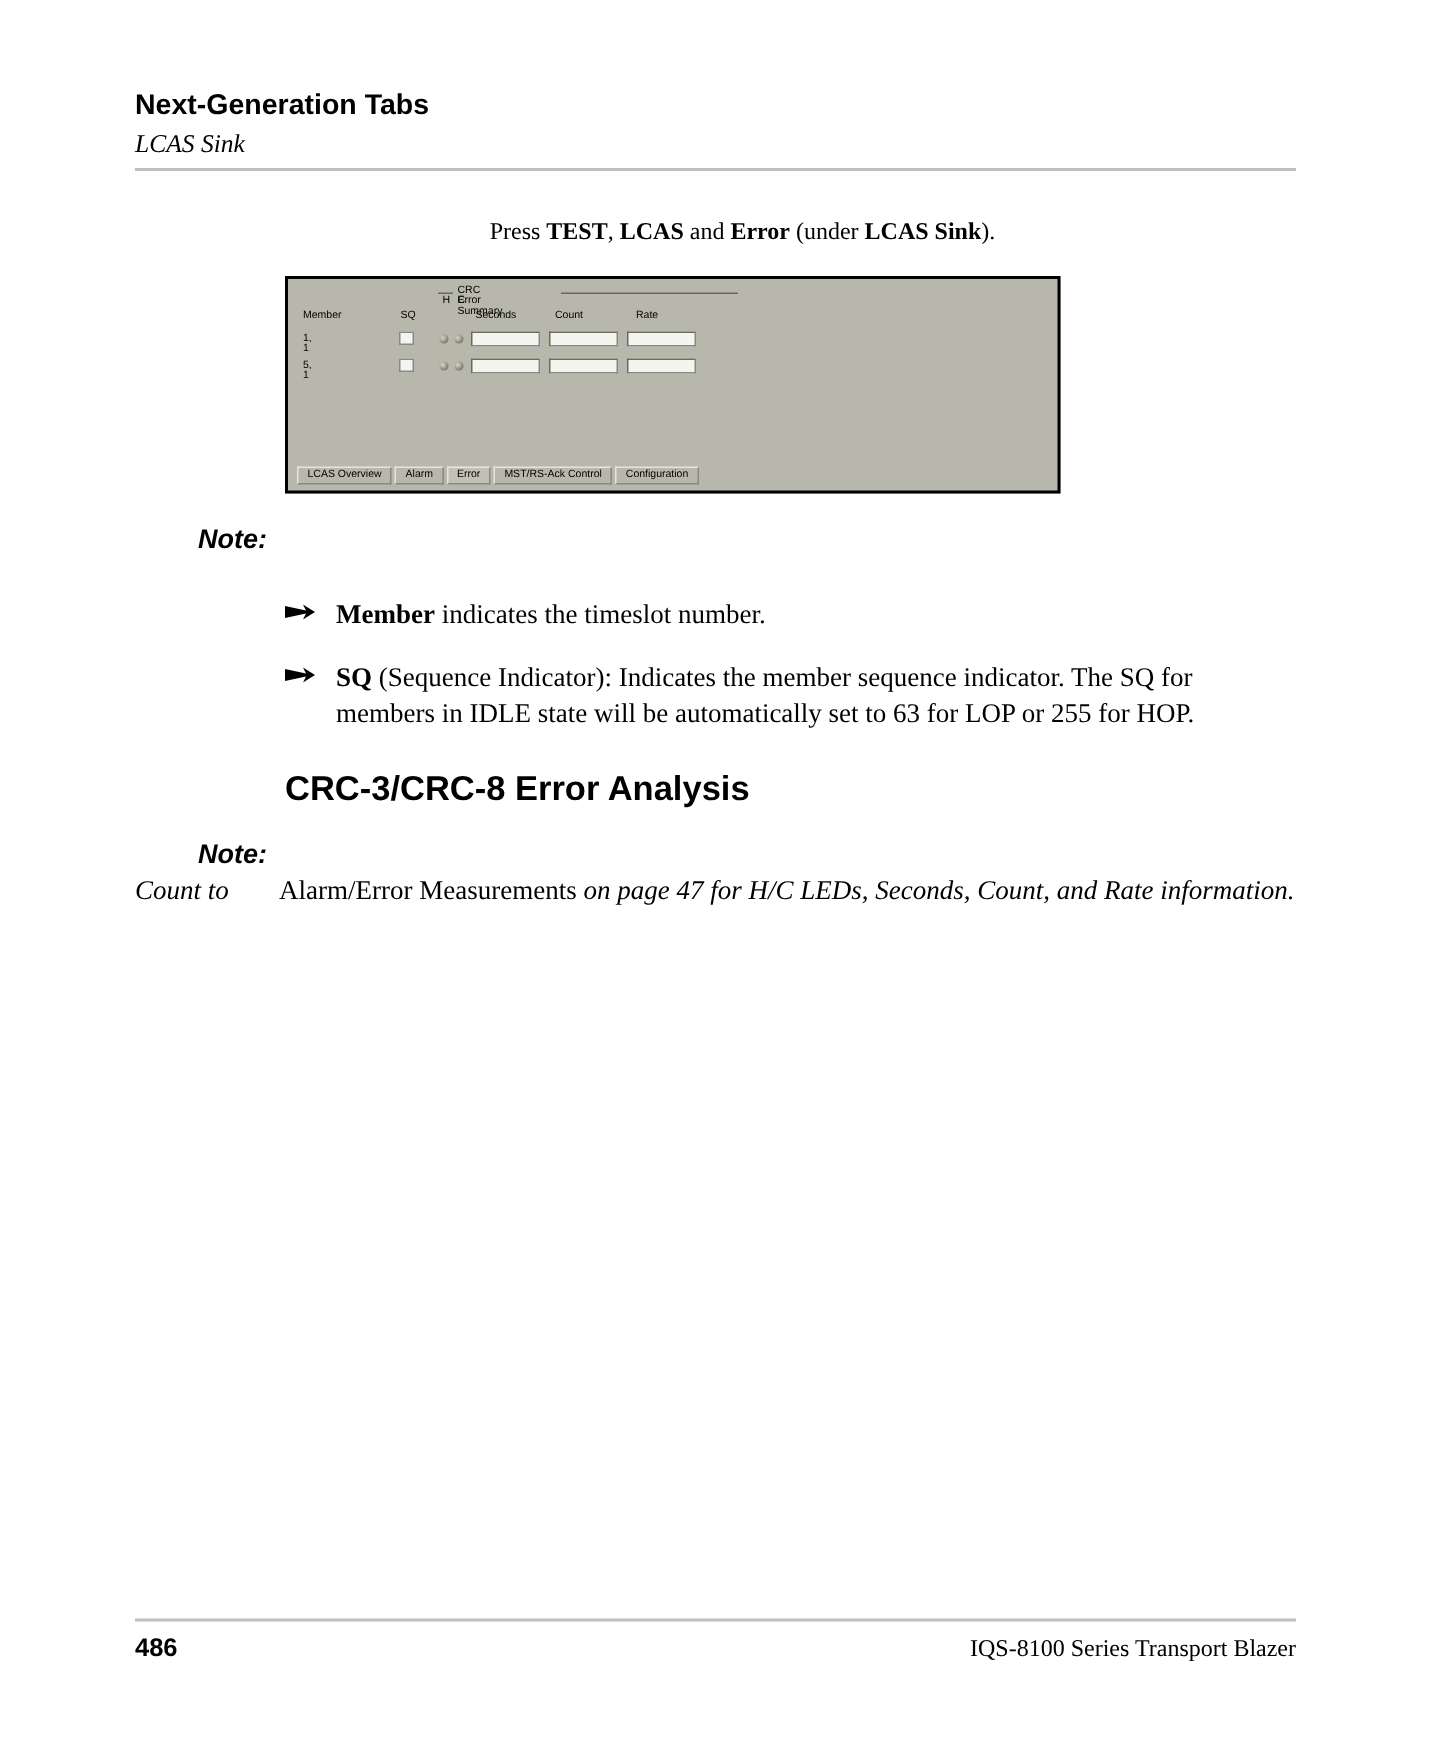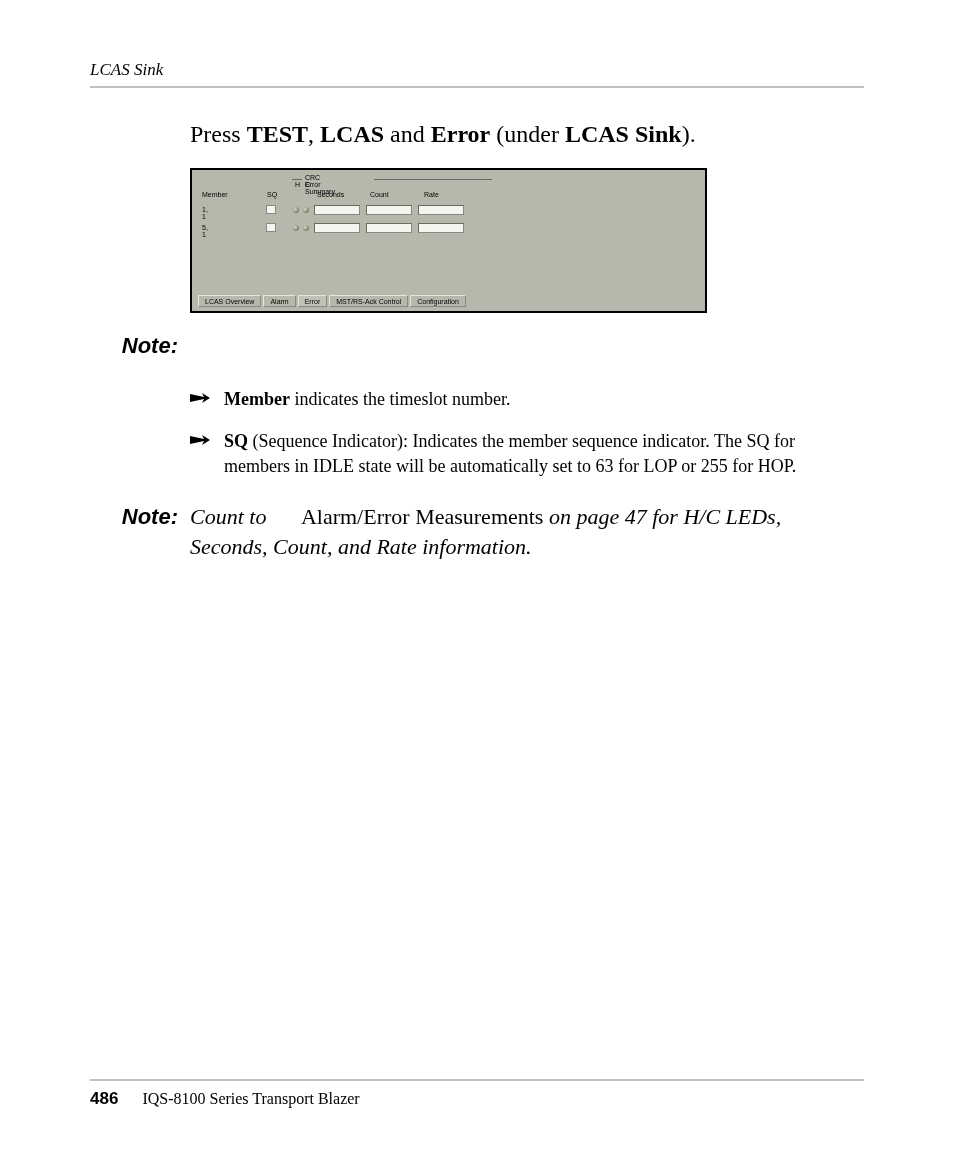--- a/index.html
+++ b/index.html
@@ -37,31 +37,33 @@
     margin-left: 100px;
     max-width: 610px;
   }
   h2.section {
     font-family: Arial, Helvetica, sans-serif;
     font-weight: 700;
     font-size: 23px;
     margin: 0 0 14px 0;
   }
   p.body {
-    font-size: 24px;
+    font-size: 16px;
     margin: 0 0 18px 0;
     line-height: 1.35;
+    text-align: center;
   }
   .bold { font-weight: 700; }
   .note-row {
     display: flex;
     margin: 18px 0 26px 0;
     align-items: flex-start;
-    font-size: 22px;
+    font-size: 18px;
     line-height: 1.35;
+    flex-direction: column;
   }
   .note-row .note-label {
     width: 100px;
     font-family: Arial, Helvetica, sans-serif;
     font-weight: 700;
     font-style: italic;
     flex: none;
     text-align: right;
     padding-right: 12px;
     box-sizing: border-box;
@@ -200,37 +202,37 @@
   .tab-btn.active { background: #c2c1b6; }
 
   .footer {
     position: absolute;
     left: 90px;
     right: 90px;
     bottom: 50px;
     border-top: 2px solid #bfbfbf;
     padding-top: 8px;
     display: flex;
-    justify-content: flex-start;
+    justify-content: space-between;
     align-items: baseline;
-    gap: 24px;
   }
   .footer .pg {
     font-family: Arial, Helvetica, sans-serif;
     font-weight: 700;
     font-size: 17px;
   }
   .footer .prod {
     font-size: 16px;
   }
 </style>
 </head>
 <body>
 
 <div class="page">
+  <div class="hdr-title">Next-Generation Tabs</div>
   <div class="hdr-sub">LCAS Sink</div>
   <hr class="hdr-rule">
 
   <div class="content">
 
     <p class="body">
       <span>Press </span><span class="bold">TEST</span><span>, </span><span class="bold">LCAS</span><span> and </span><span class="bold">Error</span><span> (under </span><span class="bold">LCAS Sink</span><span>).</span>
     </p>
 
     <div class="ui-embed">
@@ -306,20 +308,21 @@
           <svg viewBox="0 0 20 14">
               <path d="M0 3 L14 6 L12 2 L20 7 L12 12 L14 8 L0 11 Z" fill="#000"></path>
             </svg>
         </span>
         <span class="li-body">
           <span class="bold">SQ</span><span> (Sequence Indicator): Indicates the member sequence indicator. The SQ for members in IDLE state will be automatically set to 63 for LOP or 255 for HOP.</span>
         </span>
       </li>
     </ul>
 
+    <h2 class="section">CRC-3/CRC-8 Error Analysis</h2>
   </div>
 
   <div class="note-row">
     <div class="note-label">Note:</div>
     <div class="note-body">
       <span>Count to </span><span class="upright">Alarm/Error Measurements</span><span> on page 47 for H/C LEDs, Seconds, Count, and Rate information.</span>
     </div>
   </div>
 </div>
 

